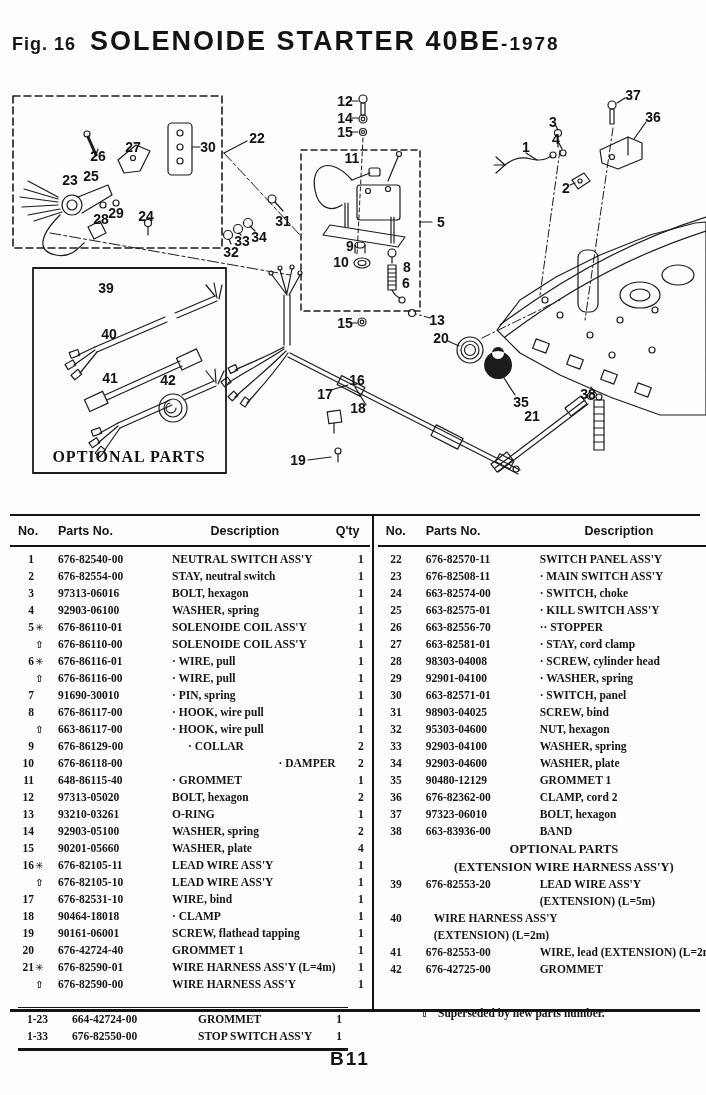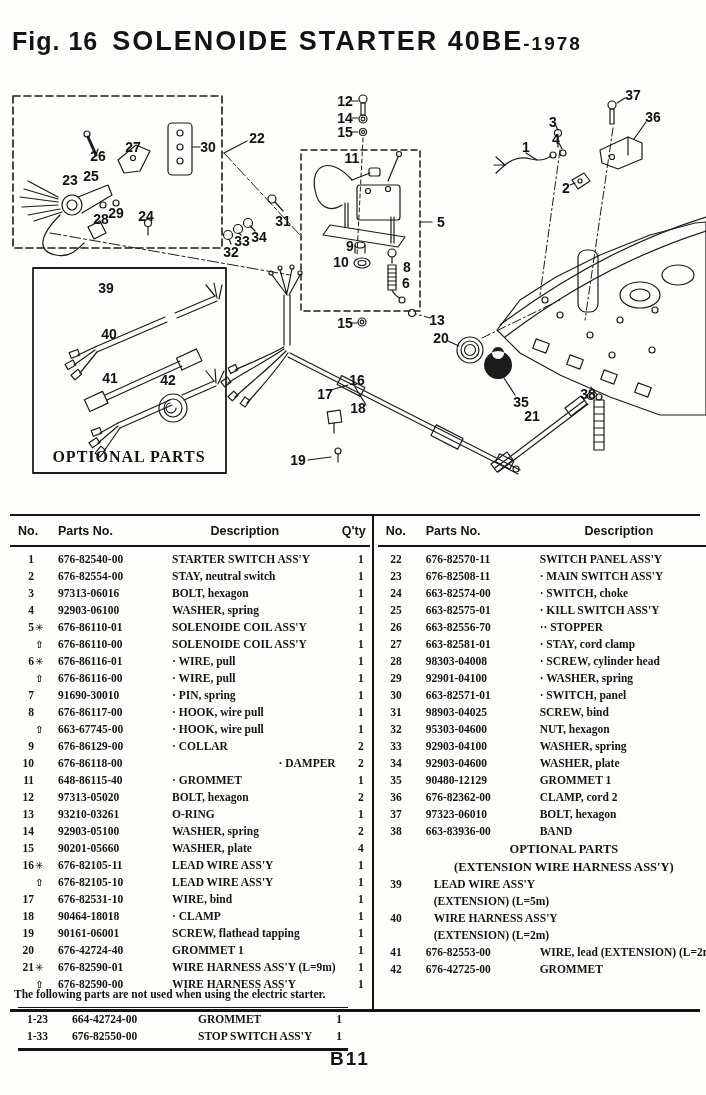--- a/index.html
+++ b/index.html
@@ -1,21 +1,21 @@
 <!DOCTYPE html>
 <html><head>
 <meta charset="utf-8">
 <style>
   html,body{margin:0;padding:0;background:#e8e8e8;}
   .page{position:relative;width:706px;height:1095px;background:#fdfdfb;color:#141414;
         font-family:"Liberation Serif",serif;overflow:hidden;margin:0 auto;}
   
   .title{position:absolute;left:12px;top:26px;white-space:nowrap;
          font-family:"Liberation Sans",sans-serif;font-weight:bold;}
-  .title .fig{font-size:25px;letter-spacing:1px;margin-top:16px;}
+  .title .fig{font-size:18px;letter-spacing:1px;margin-top:16px;}
   .title .main{font-size:27px;letter-spacing:2px;margin-left:14px;}
   .title .year{font-size:19px;letter-spacing:2px;}
   
   .diagram{position:absolute;left:0;top:85px;width:706px;height:400px;}
   .diagram svg{position:absolute;left:0;top:0;}
   .co{position:absolute;transform:translate(-50%,-50%);
       font-family:"Liberation Sans",sans-serif;font-weight:bold;font-size:14px;
       color:#111;line-height:1;}
   .optlabel{position:absolute;transform:translate(-50%,-50%);
       font-family:"Liberation Serif",serif;font-weight:bold;font-size:16px;letter-spacing:1px;}
@@ -25,21 +25,21 @@
           display:flex;}
   .ptable{flex:1;display:flex;flex-direction:column;}
   .ptable.left{border-right:2px solid #141414;padding-right:2px;}
   .ptable.right{padding-left:4px;}
   .thead{display:grid;height:29px;align-items:center;border-bottom:2px solid #141414;
          font-family:"Liberation Sans",sans-serif;font-weight:bold;font-size:12.5px;}
   .ptable .thead, .ptable .trow{grid-template-columns:38px 106px 1fr 34px;}
   .thead .h-no{text-align:left;padding-left:8px;}
   .thead .h-part{padding-left:10px;}
   .thead .h-desc{text-align:center;}
-  .thead .h-qty{text-align:right;padding-right:4px;}
+  .thead .h-qty{padding-right:4px;}
   .tbody{padding-top:4px;}
   .trow{display:grid;font-weight:bold;font-size:11.5px;line-height:17px;}
   .c-no{display:flex;justify-content:flex-end;}
   .c-no .num{text-align:right;}
   .c-no .mark{width:13px;text-align:left;padding-left:1px;
               font-family:"DejaVu Sans",sans-serif;font-size:10px;}
   .c-part{padding-left:10px;white-space:nowrap;}
   .c-desc{padding-left:18px;white-space:nowrap;}
   .c-qty{text-align:right;padding-right:6px;display:flex;flex-direction:column;justify-content:flex-end;}
   .subhdr{text-align:center;font-weight:bold;font-size:12.5px;line-height:16px;padding:1px 0;}
@@ -324,21 +324,21 @@
         <span class="h-qty">Q'ty</span>
       </div>
       <div class="tbody" id="left-tbody">
           <div class="trow">
             <span class="c-no">
               <span class="num">1</span>
               <span class="mark"></span>
             </span>
             <span class="c-part">676-82540-00</span>
             <span class="c-desc">
-              <span class="" style="display: block;">STARTER SWITCH ASS'Y</span>
+              <span class="" style="display: block;">NEUTRAL SWITCH ASS'Y</span>
             </span>
             <span class="c-qty">1</span>
           </div>
           <div class="trow">
             <span class="c-no">
               <span class="num">2</span>
               <span class="mark"></span>
             </span>
             <span class="c-part">676-82554-00</span>
             <span class="c-desc">
@@ -432,34 +432,34 @@
             <span class="c-desc">
               <span class="" style="display: block;">· HOOK, wire pull</span>
             </span>
             <span class="c-qty">1</span>
           </div>
           <div class="trow">
             <span class="c-no">
               <span class="num"></span>
               <span class="mark">⇧</span>
             </span>
-            <span class="c-part">663-67745-00</span>
+            <span class="c-part">663-86117-00</span>
             <span class="c-desc">
               <span class="" style="display: block;">· HOOK, wire pull</span>
             </span>
             <span class="c-qty">1</span>
           </div>
           <div class="trow">
             <span class="c-no">
               <span class="num">9</span>
               <span class="mark"></span>
             </span>
             <span class="c-part">676-86129-00</span>
             <span class="c-desc">
-              <span class="" style="display: block;">· COLLAR</span>
+              <span class="" style="display: block; margin-left: 16px;">· COLLAR</span>
             </span>
             <span class="c-qty">2</span>
           </div>
           <div class="trow">
             <span class="c-no">
               <span class="num">10</span>
               <span class="mark"></span>
             </span>
             <span class="c-part">676-86118-00</span>
             <span class="c-desc">
@@ -588,21 +588,21 @@
             </span>
             <span class="c-qty">1</span>
           </div>
           <div class="trow">
             <span class="c-no">
               <span class="num">21</span>
               <span class="mark">✳</span>
             </span>
             <span class="c-part">676-82590-01</span>
             <span class="c-desc">
-              <span class="" style="display: block;">WIRE HARNESS ASS'Y (L=9m)</span>
+              <span class="" style="display: block;">WIRE HARNESS ASS'Y (L=4m)</span>
             </span>
             <span class="c-qty">1</span>
           </div>
           <div class="trow">
             <span class="c-no">
               <span class="num"></span>
               <span class="mark">⇧</span>
             </span>
             <span class="c-part">676-82590-00</span>
             <span class="c-desc">
@@ -790,20 +790,21 @@
               <span class="" style="display: block;">BAND</span>
             </span>
           </div>
           <div class="subhdr">OPTIONAL PARTS</div>
           <div class="subhdr">(EXTENSION WIRE HARNESS ASS'Y)</div>
           <div class="trow">
             <span class="c-no">
               <span class="num">39</span>
               <span class="mark"></span>
             </span>
+            <span class="c-part">676-82553-20</span>
             <span class="c-desc">
               <span class="" style="display: block;">LEAD WIRE ASS'Y</span>
               <span class="" style="display: block;">(EXTENSION) (L=5m)</span>
             </span>
           </div>
           <div class="trow">
             <span class="c-no">
               <span class="num">40</span>
               <span class="mark"></span>
             </span>
@@ -829,21 +830,20 @@
             </span>
             <span class="c-part">676-42725-00</span>
             <span class="c-desc">
               <span class="" style="display: block;">GROMMET</span>
             </span>
           </div>
         </div>
     </div>
   </div>
 
-  <div class="fnote">The following parts are not used when using the electric starter.</div>
   <div class="ftable" id="footer-table">
       <div class="trow">
         <span class="c-no">
           <span class="num">1-23</span>
           <span class="mark"></span>
         </span>
         <span class="c-part">664-42724-00</span>
         <span class="c-desc">
           <span class="" style="display: block;">GROMMET</span>
         </span>
@@ -855,16 +855,17 @@
           <span class="mark"></span>
         </span>
         <span class="c-part">676-82550-00</span>
         <span class="c-desc">
           <span class="" style="display: block;">STOP SWITCH ASS'Y</span>
         </span>
         <span class="c-qty">1</span>
       </div>
     </div>
   <div class="legend" id="legend">
+      <div><span class="sym">⇧</span><span class="">Superseded by new parts number.</span></div>
     </div>
   <div class="pageno">B11</div>
 
 </div>
 
 </body></html>

